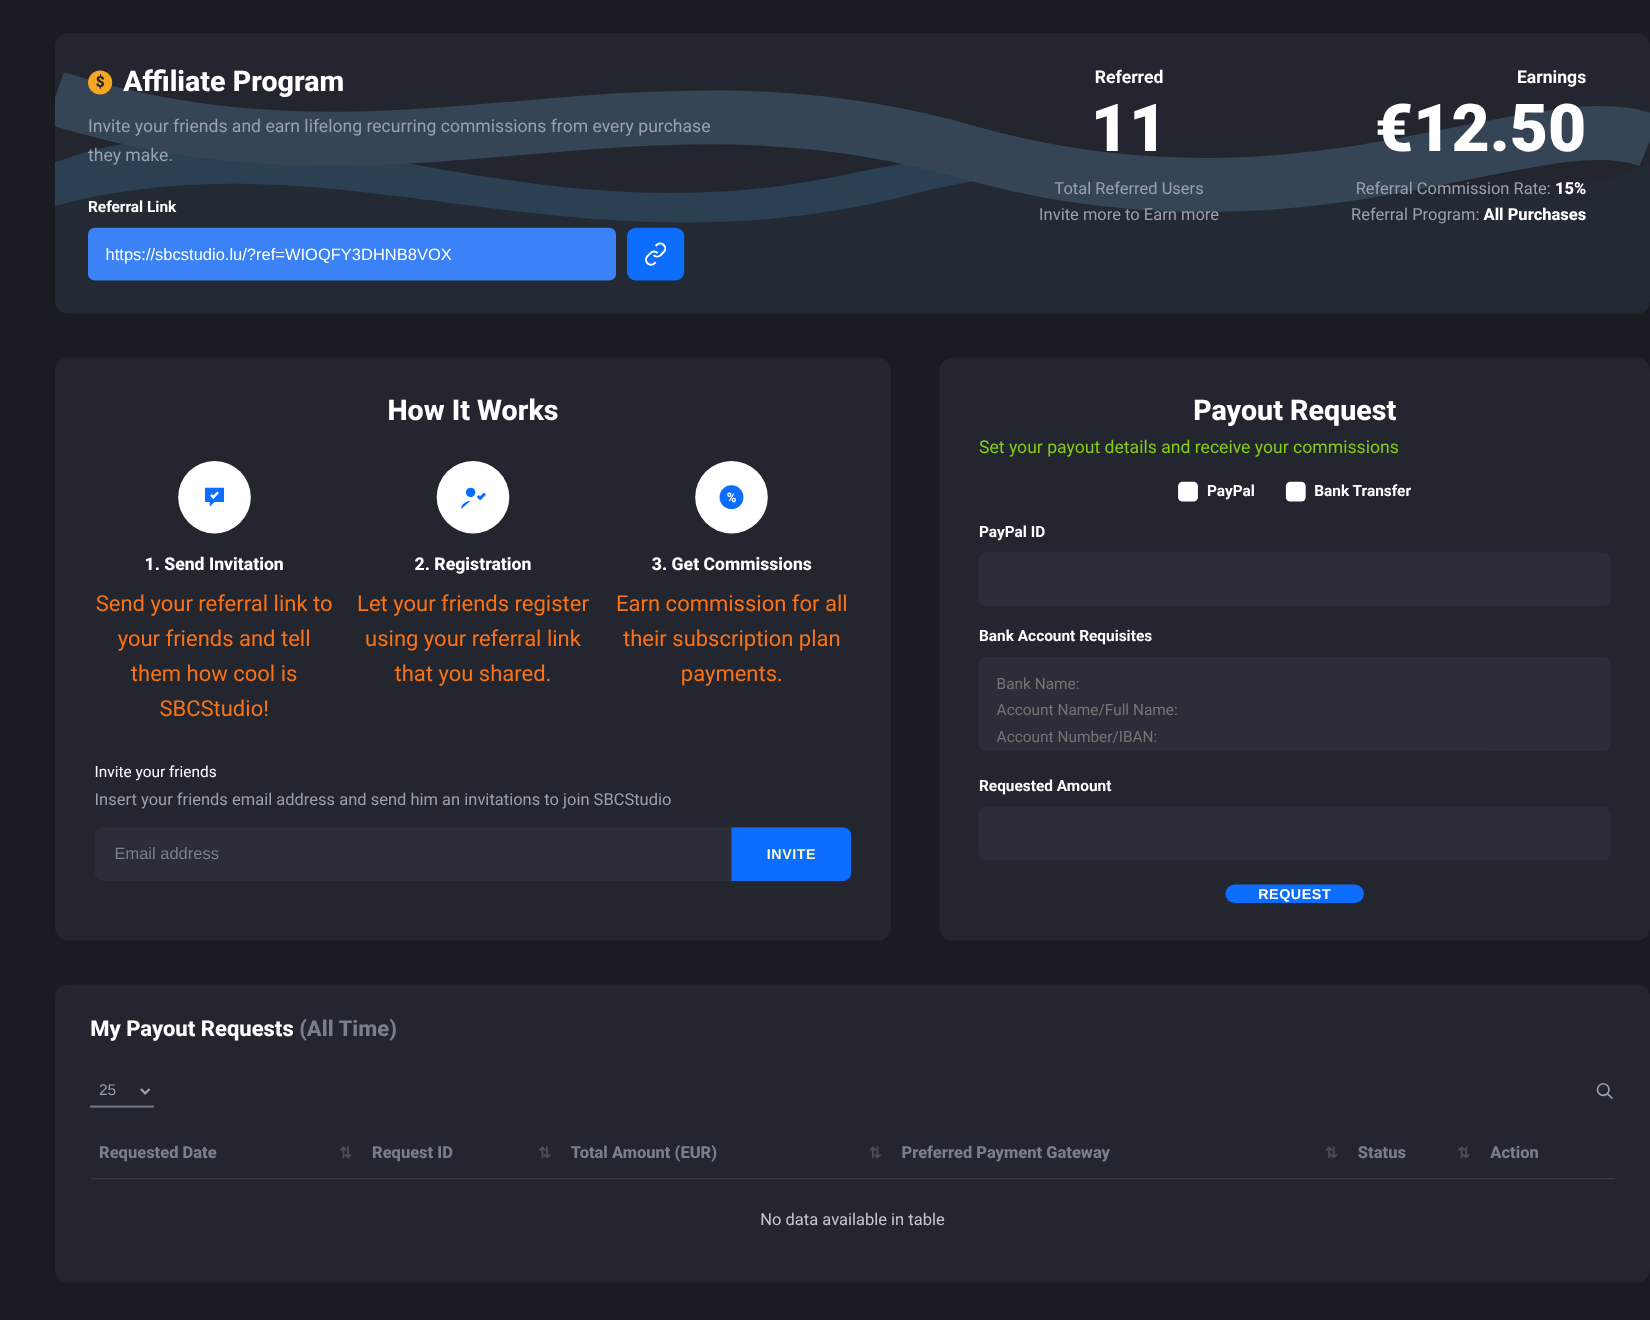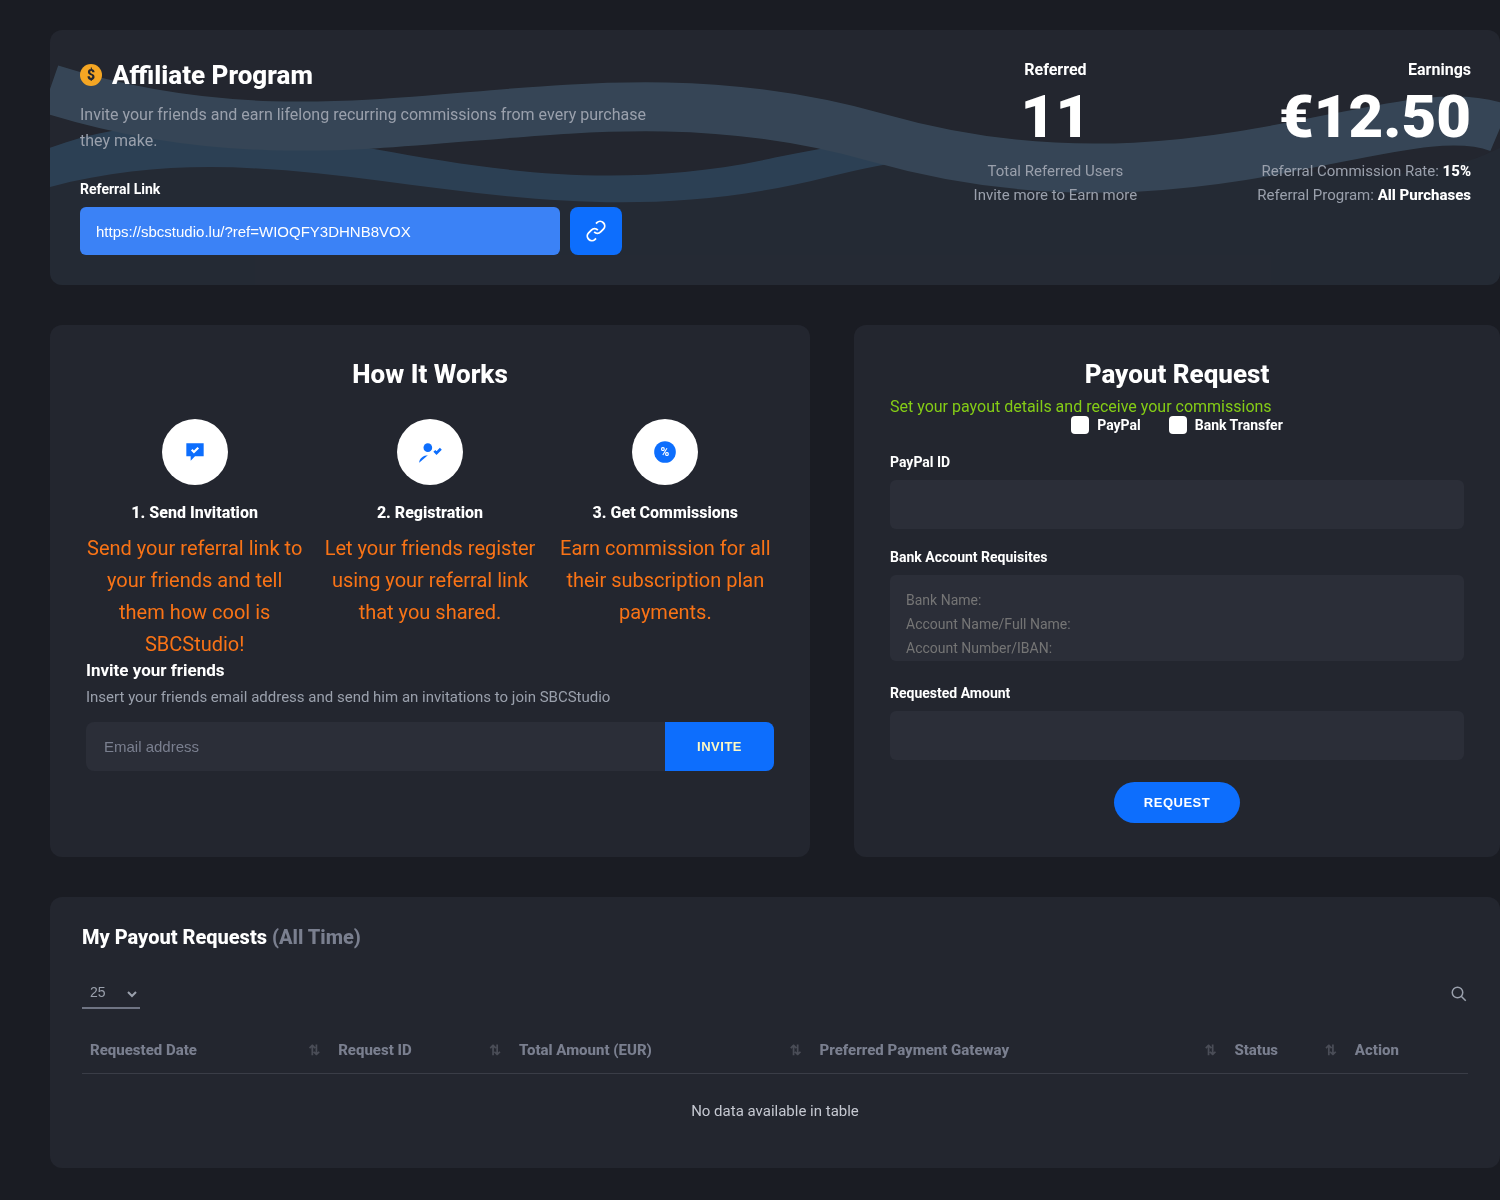--- a/index.html
+++ b/index.html
@@ -13,53 +13,53 @@
 .hero-inner{position:relative;display:flex;justify-content:space-between;gap:40px}
 .hero-left{flex:0 0 600px}
 .hero-title{font-size:26px;font-weight:800;display:flex;align-items:center;gap:10px}
 .dollar-icon{width:22px;height:22px;border-radius:50%;background:#f5a623;display:inline-flex;align-items:center;justify-content:center;color:#23262f;font-weight:900;font-size:14px}
 .hero-sub{color:#9aa0ac;font-size:16px;margin-top:12px;line-height:1.6;max-width:580px}
 .ref-label{font-size:14px;font-weight:700;margin-top:28px}
 .ref-row{display:flex;gap:10px;margin-top:10px}
 .ref-input{flex:0 0 480px;background:#3b82f6;border:none;border-radius:6px;padding:14px 16px;color:#fff;font-size:15px}
 .copy-btn{width:52px;height:48px;background:#0d6efd;border:none;border-radius:8px;display:flex;align-items:center;justify-content:center;cursor:pointer}
 .copy-btn svg{width:22px;height:22px;fill:none;stroke:#fff;stroke-width:2}
-.hero-right{display:flex;gap:120px;padding-right:9px}
+.hero-right{display:flex;gap:120px;padding-right:38px}
 .stat{text-align:center}
 .stat-label{font-size:16px;font-weight:700}
 .stat-big{font-size:60px;font-weight:900;margin:8px 0 12px;line-height:1}
 .stat-sub{color:#9aa0ac;font-size:15px;line-height:1.6}
 .stat-sub .b{color:#fff;font-weight:800}
 .stat.right{text-align:right;padding-right:20px}
 
 
 .row2{display:flex;gap:44px;margin-top:40px}
 .card{background:#23262f;border-radius:12px;padding:34px 36px;flex:1}
 .card-title{font-size:26px;font-weight:800;text-align:center}
 .card-sub{color:#84cc16;font-size:16px;margin-top:8px}
 .steps{display:flex;gap:18px;margin-top:30px}
 .step{flex:1;text-align:center}
 .circle{width:66px;height:66px;border-radius:50%;background:#fff;margin:0 auto;display:flex;align-items:center;justify-content:center}
 .circle svg{width:26px;height:26px;fill:#0d6efd}
 .step-title{font-weight:800;font-size:16px;margin-top:18px}
 .step-text{color:#f97316;font-size:20px;line-height:1.6;margin-top:10px}
-.invite-h{font-weight:700;font-size:17px;}
+.invite-h{font-weight:400;font-size:14px;margin-top:34px}
 .invite-sub{color:#9aa0ac;font-size:15px;margin-top:8px}
 .invite-row{display:flex;margin-top:16px;background:#2b2e38;border-radius:8px;overflow:hidden}
 .invite-input{flex:1;background:transparent;border:none;padding:16px 18px;color:#fff;font-size:15px}
 .invite-input::placeholder{color:#7a7f8f}
 .invite-btn{background:#0d6efd;border:none;color:#fef9c3;font-weight:700;font-size:13px;letter-spacing:.5px;padding:0 32px;cursor:pointer}
 
 .form-label{font-weight:700;font-size:14px;margin-top:20px}
-.pay-opts{display:flex;gap:28px;justify-content:center;}
+.pay-opts{display:flex;gap:28px;justify-content:center;margin-top:22px}
 .opt{display:flex;align-items:center;gap:8px;font-weight:700;font-size:14px}
 .chk{width:18px;height:18px;border-radius:4px;background:#fff;display:inline-block}
 .inp{width:100%;background:#2b2e38;border:none;border-radius:6px;padding:16px;color:#fff;font-size:15px;margin-top:10px}
 .ta{width:100%;background:#2b2e38;border:none;border-radius:6px;padding:14px 16px;color:#9aa0ac;font-size:14px;margin-top:10px;line-height:1.7;min-height:86px;resize:none;font-family:inherit}
-.req-btn{background:#0d6efd;border:none;color:#fff;font-weight:700;font-size:13px;letter-spacing:.5px;padding:13px 30px;border-radius:999px;cursor:pointer;margin:22px auto 0;display:block}
+.req-btn{background:#0d6efd;border:none;color:#fff;font-weight:700;font-size:13px;letter-spacing:.5px;padding:1px 30px;border-radius:999px;cursor:pointer;margin:22px auto 0;display:block}
 
 
 .tcard{background:#23262f;border-radius:12px;padding:28px 32px 20px;margin-top:40px}
 .thead{font-size:20px;font-weight:800}
 .thead .muted{color:#7a7f8f;font-weight:800}
 .tbar{display:flex;justify-content:space-between;align-items:center;margin-top:30px}
 .page-sel{background:transparent;border:none;border-bottom:2px solid #6f7483;color:#9aa0ac;font-size:14px;padding:4px 18px 6px 4px}
 .search-ico{width:18px;height:18px;stroke:#9aa0ac;fill:none;stroke-width:2;cursor:pointer}
 .tbl{width:100%;border-collapse:collapse;margin-top:18px}
 .tbl th{color:#7a7f8f;font-weight:800;font-size:15px;text-align:left;padding:14px 8px;border-bottom:1px solid #3a3d47;position:relative}

